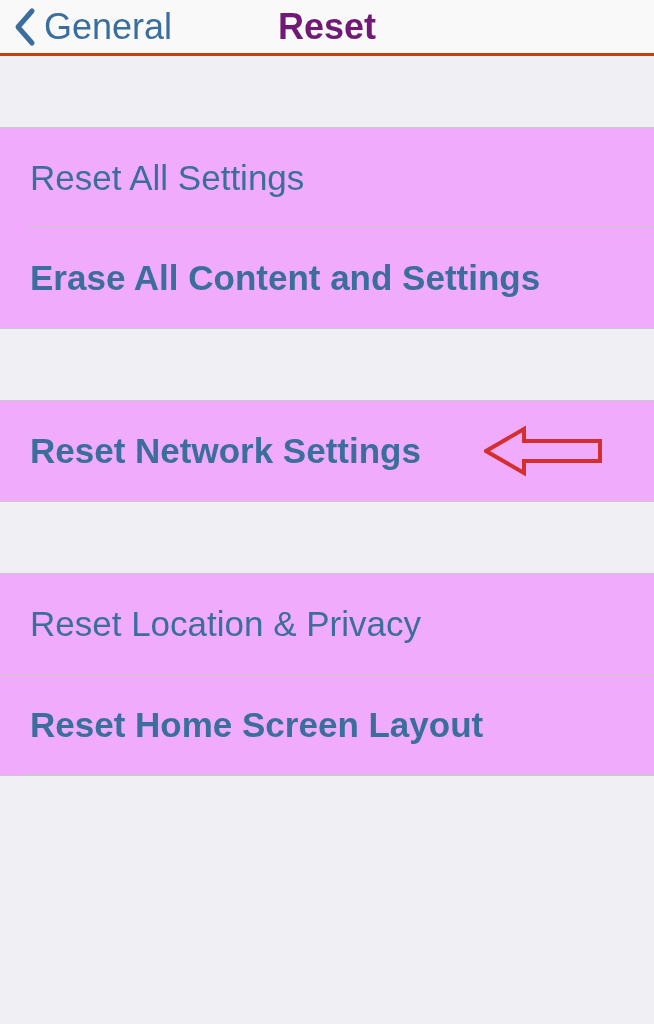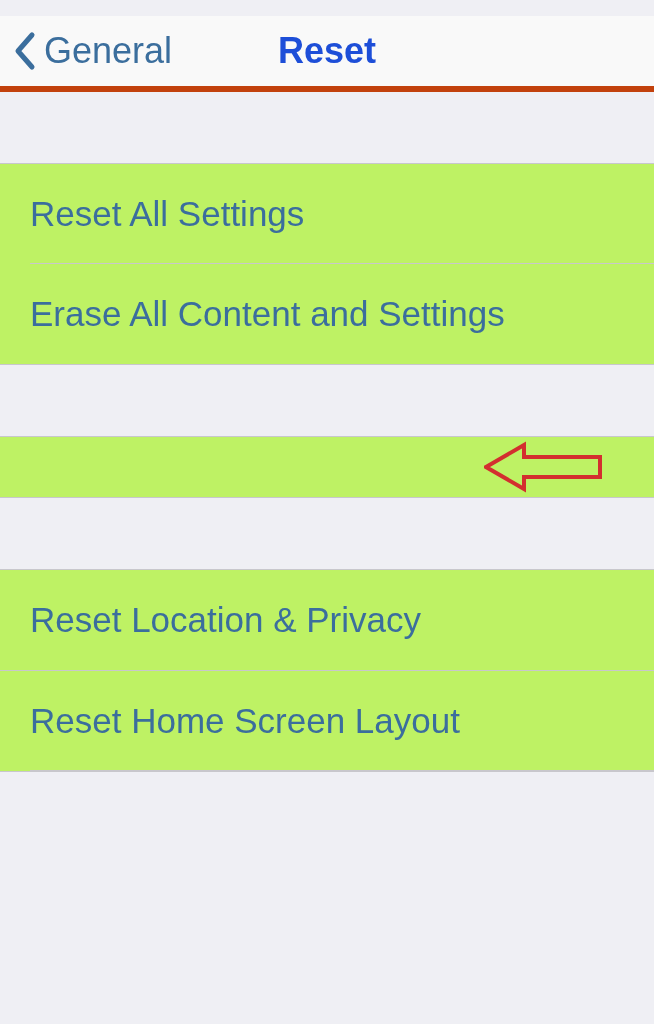--- a/index.html
+++ b/index.html
@@ -9,26 +9,25 @@
     }
     body {
       font-family: -apple-system, BlinkMacSystemFont, 'Helvetica Neue', Helvetica, Arial, sans-serif;
       background: #efeff4;
       width: 654px;
       height: 1024px;
       overflow: hidden;
     }
     .nav-bar {
       background: #f9f9f9;
-      height: 76px;
+      height: 56px;
       display: flex;
       align-items: center;
       position: relative;
-      border-bottom: 6px solid #c2410c;
-      margin-top: 16px;
+      border-bottom: 3px solid #c2410c;
     }
     .back-button {
       display: flex;
       align-items: center;
       color: #3b6e9d;
       font-size: 36px;
       font-weight: 400;
       padding-left: 12px;
       cursor: pointer;
     }
@@ -40,41 +39,42 @@
     .chevron-left svg {
       width: 100%;
       height: 100%;
     }
     .nav-title {
       position: absolute;
       left: 50%;
       transform: translateX(-50%);
       font-size: 36px;
       font-weight: 600;
-      color: #1d4ed8;
+      color: #701a75;
     }
     .section-spacer {
       height: 72px;
       background: #efeff4;
       border-bottom: 1px solid #c8c7cc;
     }
     .section {
       background: #fff;
     }
     .list-item {
       font-size: 35px;
       color: #3b6e9d;
       padding: 30px 30px;
       border-bottom: 1px solid #c8c7cc;
       cursor: pointer;
       position: relative;
-      background: #bef264;
+      background: #f0abfc;
     }
     .list-item:last-child {
       border-bottom: 1px solid #c8c7cc;
+      font-weight: bold;
     }
     .section-end {
       border-bottom: 1px solid #c8c7cc;
     }
     .indent-border {
       border-bottom: none;
       position: relative;
     }
     .indent-border::after {
       content: '';
@@ -122,20 +122,21 @@
   </div>
   <div class="list-item section-end">
     <span>Erase All Content and Settings</span>
   </div>
 </div>
 
 <div class="section-spacer"></div>
 
 <div class="section">
   <div class="list-item section-end">
+    <span>Reset Network Settings</span>
     <span class="arrow-annotation">
       <svg viewBox="0 0 120 56" fill="none">
         <path d="M2 28 L40 6 L40 18 L116 18 L116 38 L40 38 L40 50 Z" stroke="#d32f2f" stroke-width="4" fill="none" stroke-linejoin="miter"></path>
       </svg>
     </span>
   </div>
 </div>
 
 <div class="section-spacer"></div>
 

